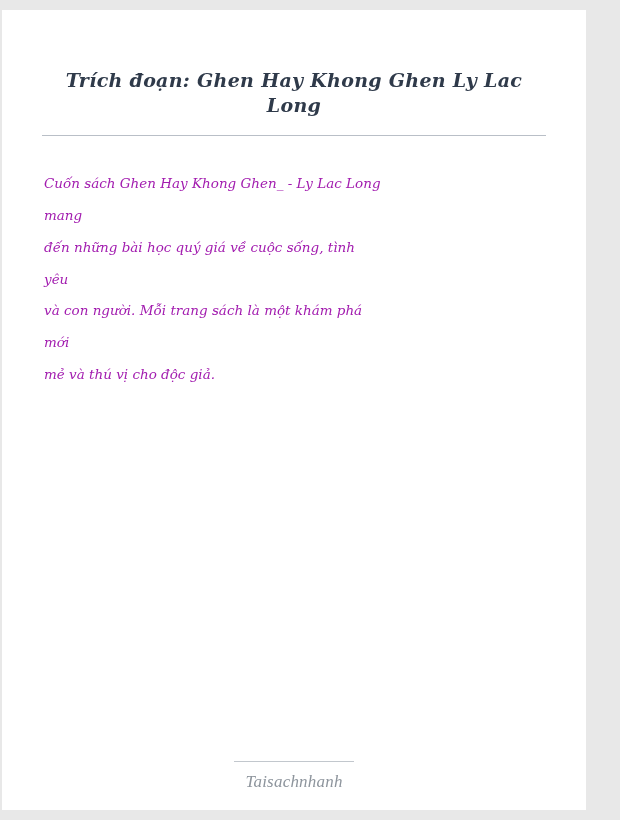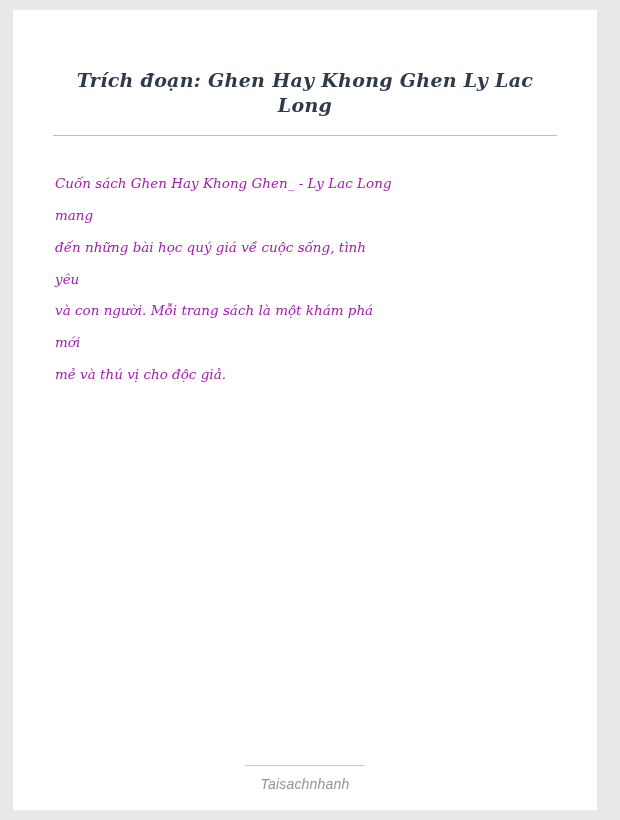--- a/index.html
+++ b/index.html
@@ -8,21 +8,21 @@
   }
   body {
     width: 620px;
     height: 820px;
     background: #e8e8e8;
     font-family: "DejaVu Serif", serif;
     overflow: hidden;
   }
   .page {
     position: absolute;
-    left: 13px;
+    left: 2px;
     top: 10px;
     width: 584px;
     height: 800px;
     background: #ffffff;
     box-sizing: border-box;
     padding: 0;
   }
   .doc-title {
     margin: 0;
     padding: 58px 40px 0 40px;
@@ -60,23 +60,23 @@
     text-align: center;
   }
   .footer-rule {
     width: 120px;
     margin: 0 auto 10px auto;
     border: 0;
     border-top: 1px solid #c2c7cd;
     height: 0;
   }
   .footer-text {
-    font-family: Liberation Sans, sans-serif;
+    font-family: Liberation Serif, serif;
     font-style: italic;
-    font-size: 14px;
+    font-size: 17px;
     color: #8e959d;
     letter-spacing: 0.2px;
   }
 </style>
 </head>
 <body>
 
 <div class="page">
 
   <h1 class="doc-title">Trích đoạn: Ghen Hay Khong Ghen Ly Lac Long</h1>

